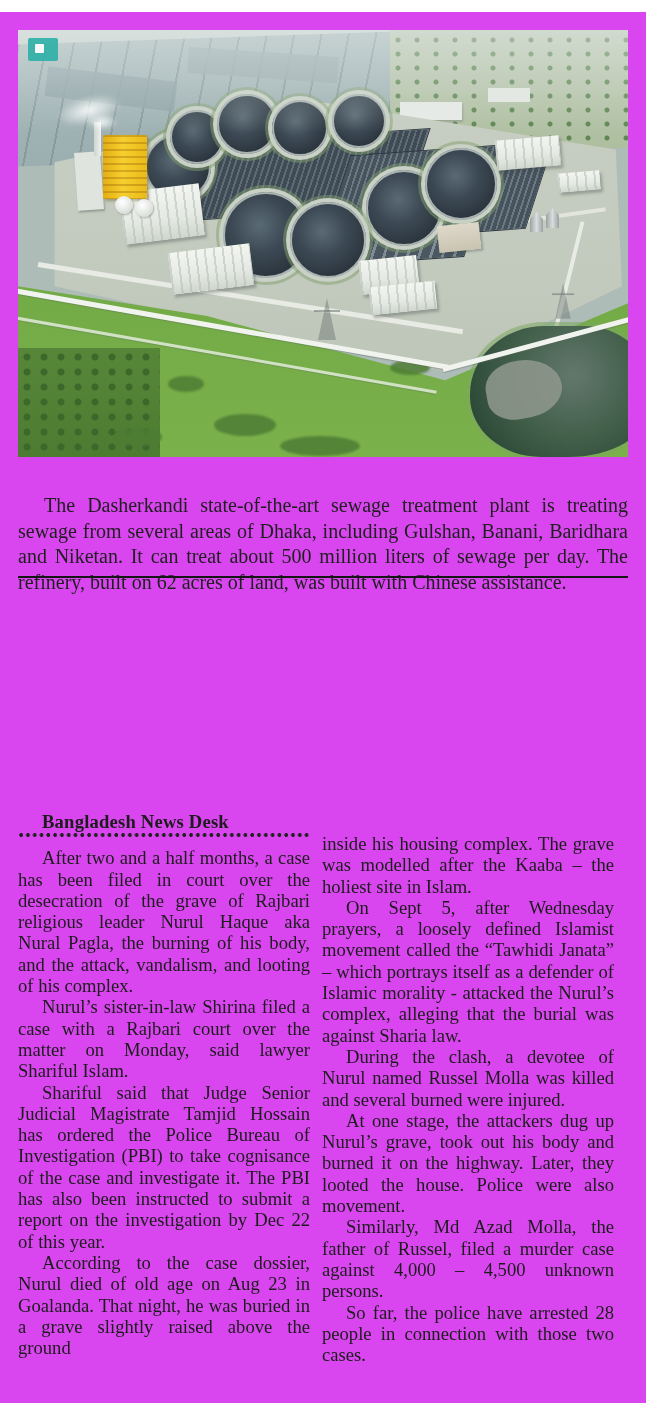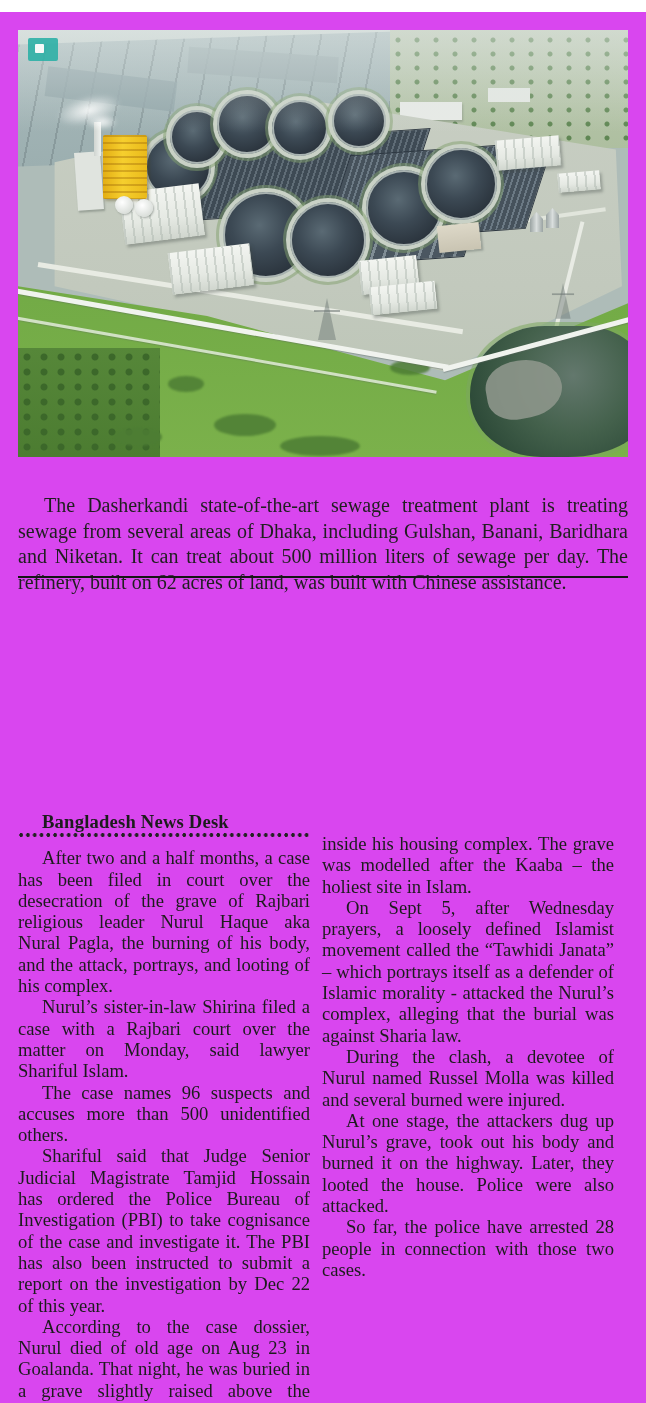--- a/index.html
+++ b/index.html
@@ -184,28 +184,28 @@
 
   <p class="caption">The Dasherkandi state-of-the-art sewage treatment plant is treating sewage from several areas of Dhaka, including Gulshan, Banani, Baridhara and Niketan. It can treat about 500 million liters of sewage per day. The refinery, built on 62 acres of land, was built with Chinese assistance.</p>
 
   <hr class="rule">
 
 
   <div class="article-body">
     <div class="col col-left">
       <p class="byline">Bangladesh News Desk</p>
       <div class="dotrule"></div>
-      <p>After two and a half months, a case has been filed in court over the desecration of the grave of Rajbari religious leader Nurul Haque aka Nural Pagla, the burning of his body, and the attack, portrays, and looting of his complex.</p>
+      <p>After two and a half months, a case has been filed in court over the desecration of the grave of Rajbari religious leader Nurul Haque aka Nural Pagla, the burning of his body, and the attack, vandalism, and looting of his complex.</p>
       <p>Nurul’s sister-in-law Shirina filed a case with a Rajbari court over the matter on Monday, said lawyer Shariful Islam.</p>
-      <p>The case names 96 suspects and accuses more than 500 unidentified others.</p>
       <p>Shariful said that Judge Senior Judicial Magistrate Tamjid Hossain has ordered the Police Bureau of Investigation (PBI) to take cognisance of the case and investigate it. The PBI has also been instructed to submit a report on the investigation by Dec 22 of this year.</p>
       <p>According to the case dossier, Nurul died of old age on Aug 23 in Goalanda. That night, he was buried in a grave slightly raised above the ground</p>
     </div>
     <div class="col col-right">
       <p class="no-indent">inside his housing complex. The grave was modelled after the Kaaba – the holiest site in Islam.</p>
       <p>On Sept 5, after Wednesday prayers, a loosely defined Islamist movement called the “Tawhidi Janata” – which portrays itself as a defender of Islamic morality - attacked the Nurul’s complex, alleging that the burial was against Sharia law.</p>
       <p>During the clash, a devotee of Nurul named Russel Molla was killed and several burned were injured.</p>
-      <p>At one stage, the attackers dug up Nurul’s grave, took out his body and burned it on the highway. Later, they looted the house. Police were also attacked.</p>
+      <p>At one stage, the attackers dug up Nurul’s grave, took out his body and burned it on the highway. Later, they looted the house. Police were also movement.</p>
+      <p>Similarly, Md Azad Molla, the father of Russel, filed a murder case against 4,000 – 4,500 unknown persons.</p>
       <p>So far, the police have arrested 28 people in connection with those two cases.</p>
     </div>
   </div>
 
 </div>
 
 </body></html>

